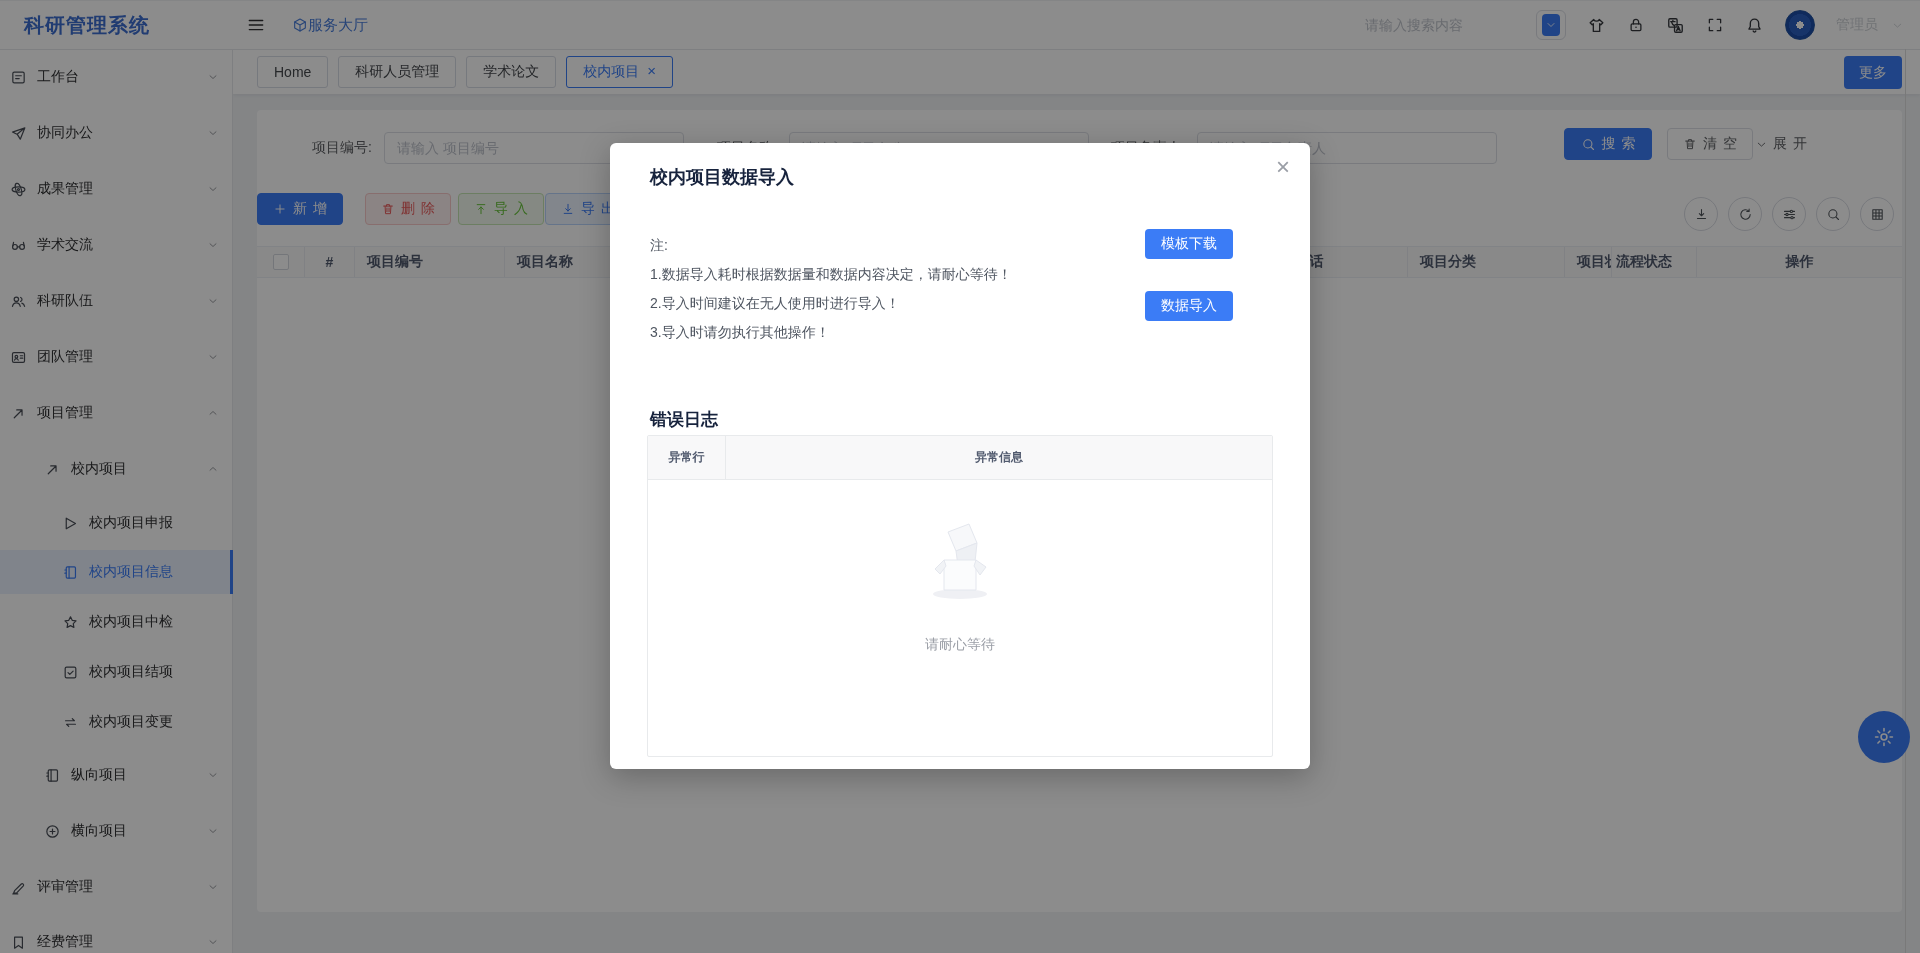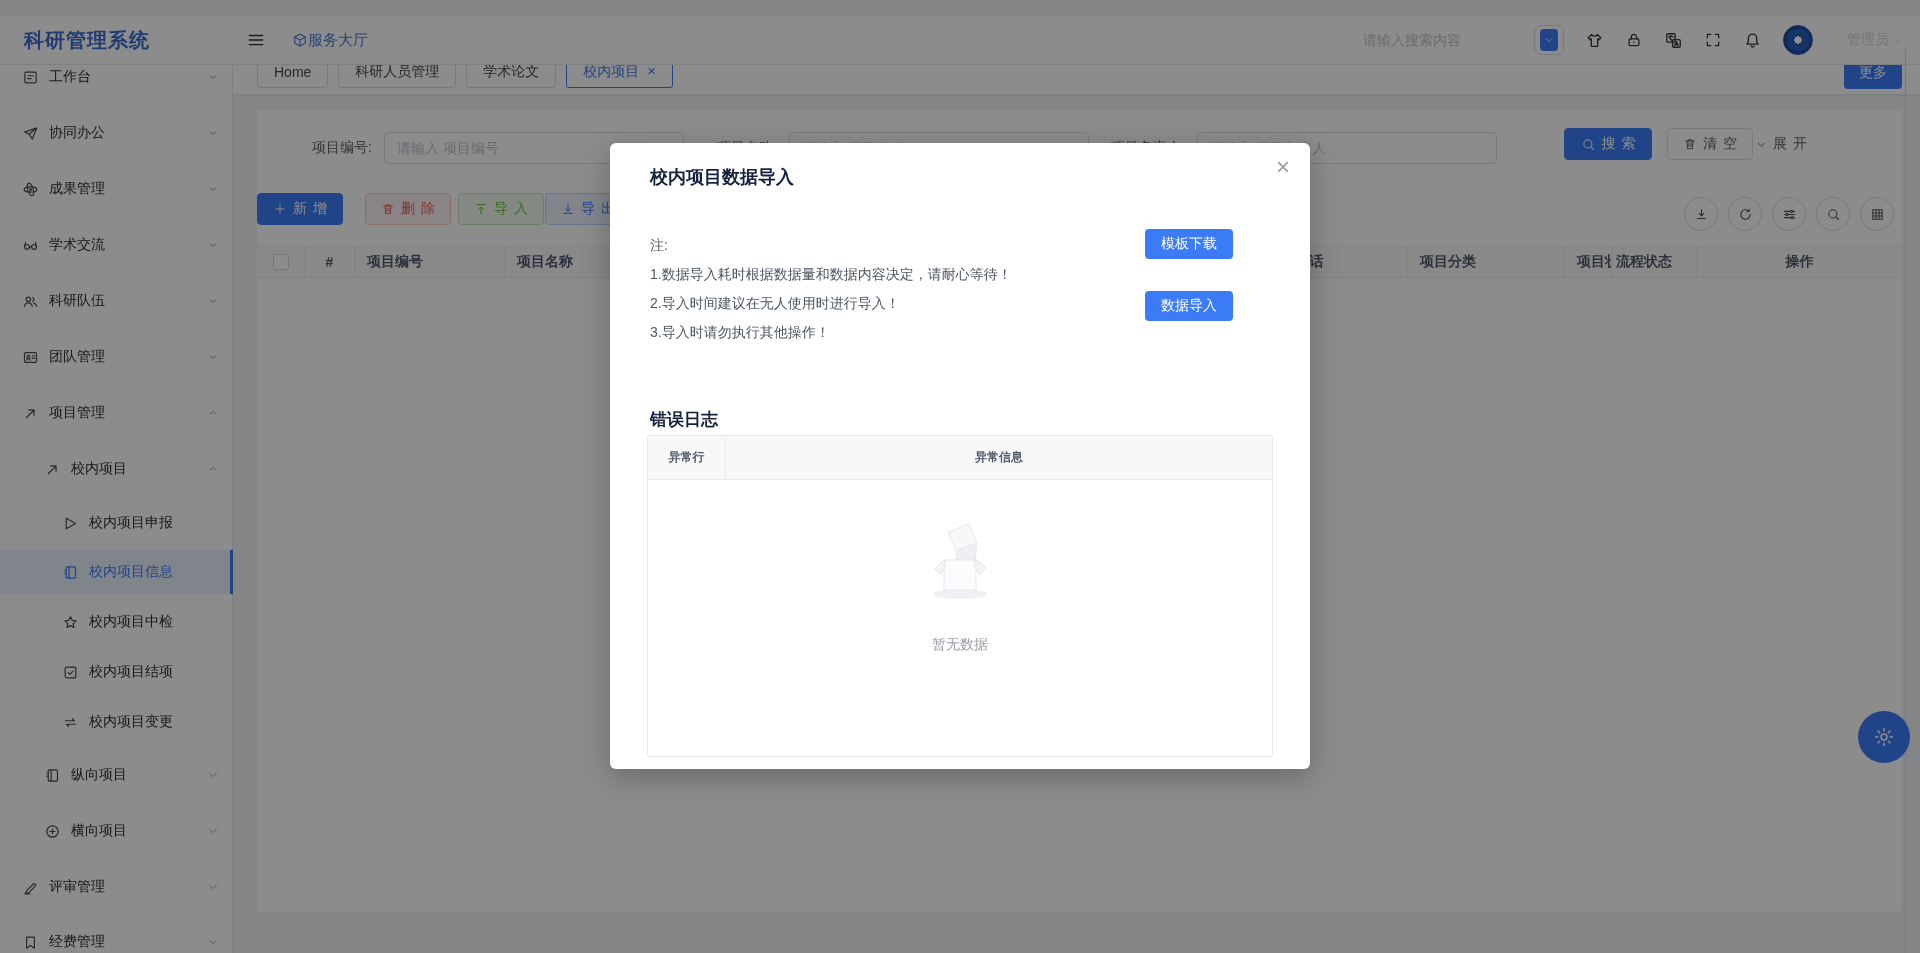--- a/index.html
+++ b/index.html
@@ -5,42 +5,42 @@
   * { box-sizing: border-box; margin: 0; padding: 0; }
   html,body { width:1920px; height:953px; overflow:hidden; }
   body {
     font-family:"Liberation Sans","DejaVu Sans",sans-serif;
     font-size:14px; color:#303133; background:#f0f2f5; position:relative;
   }
   svg { display:block; }
   .ic { fill:none; stroke:currentColor; stroke-width:1.7; stroke-linecap:round; stroke-linejoin:round; }
 
   
-  .navbar { position:absolute; left:0; top:16px; width:1920px; height:49px; background:#fff;
+  .navbar { position:absolute; left:0; top:1px; width:1920px; height:49px; background:#fff;
             border-bottom:1px solid #e6e8eb; display:flex; align-items:center; z-index:5; }
   .logo { width:233px; padding-left:24px; font-size:20px; font-weight:bold; color:#3c6ecf; letter-spacing:1px; flex:none; }
   .burger { margin-left:13px; color:#303133; cursor:pointer; }
   .crumb { margin-left:26px; display:flex; align-items:center; color:#4a7edb; font-size:15px; }
   .nav-right { margin-left:auto; display:flex; align-items:center; gap:21px; padding-right:16px; }
   .nav-search input { border:none; outline:none; width:150px; font-size:14px; background:transparent; color:#303133; }
   .nav-search input::placeholder { color:#c0c4cc; }
   .nav-ic { color:#35383d; display:flex; align-items:center; cursor:pointer; }
   .toggle-box { width:30px; height:30px; border:1px solid #dcdfe6; border-radius:6px; display:flex; align-items:center; justify-content:center; }
   .toggle-inner { width:18px; height:22px; background:#3b7cf6; border-radius:4px; display:flex; align-items:center; justify-content:center; color:#fff; }
   .avatar { width:30px; height:30px; border-radius:50%; background:radial-gradient(circle at 50% 50%, #ffffff 0 18%, #2a5fc0 19% 55%, #1d4da8 56%); border:1px solid #24549f; }
-  .username-wrap { display:flex; align-items:center; gap:2px; color:#cfd2d7; position:relative; z-index:55;margin-left:13px; }
+  .username-wrap { display:flex; align-items:center; gap:13px; color:#cfd2d7; position:relative; z-index:55; }
 
   
   .sidebar { position:absolute; left:0; top:49px; width:233px; height:904px; background:#fff;
              border-right:1px solid #e6e8eb; z-index:4; }
   .s-item { position:absolute; left:0; width:233px; height:44px; display:flex; align-items:center; gap:10px;
             color:#303133; cursor:pointer; }
   .s-item .micon { color:#494e57; flex:none; }
   .s-item .chev { position:absolute; right:14px; color:#86898f; }
-  .s-item.lv1 { padding-left:22px; }
+  .s-item.lv1 { padding-left:10px; }
   .s-item.lv2 { padding-left:44px; }
   .s-item.lv3 { padding-left:62px; }
   .s-item.active { background:#e9f1fe; color:#3b7cf6; border-right:3px solid #3b7cf6; }
   .s-item.active .micon { color:#3b7cf6; }
 
   
   .tabstrip { position:absolute; left:233px; top:49px; width:1687px; height:45px; background:#fff;
               box-shadow:0 1px 4px rgba(0,21,41,.08); display:flex; align-items:center; padding-left:24px; gap:10px; z-index:3; }
   .tab { height:32px; padding:0 16px; border:1px solid #d8dce5; border-radius:3px; background:#fff;
          display:flex; align-items:center; gap:8px; font-size:14px; color:#46494e; cursor:pointer; }
@@ -541,16 +541,16 @@
       <svg width="100" height="88" viewBox="0 0 100 88">
         <ellipse cx="50" cy="80" rx="27" ry="5" fill="#eff0f4"></ellipse>
         <g stroke="#e4e7ee" stroke-width="1" fill="#f7f8fa">
           <path d="M38 18 L59 10 L67 29 L46 37 Z"></path>
           <path d="M46 37 L67 29 L65 48 L48 52 Z" fill="#eef0f4"></path>
           <path d="M34 46 L66 46 L66 76 L34 76 Z" fill="#fbfcfd"></path>
           <path d="M34 46 L25 55 L30 60 L36 52 Z" fill="#f1f3f6"></path>
           <path d="M66 46 L76 53 L70 61 L64 52 Z" fill="#f1f3f6"></path>
         </g>
       </svg>
-      <div class="txt">暂无数据</div>
+      <div class="txt">请耐心等待</div>
     </div>
   </div>
 </div>
 
 </body></html>

